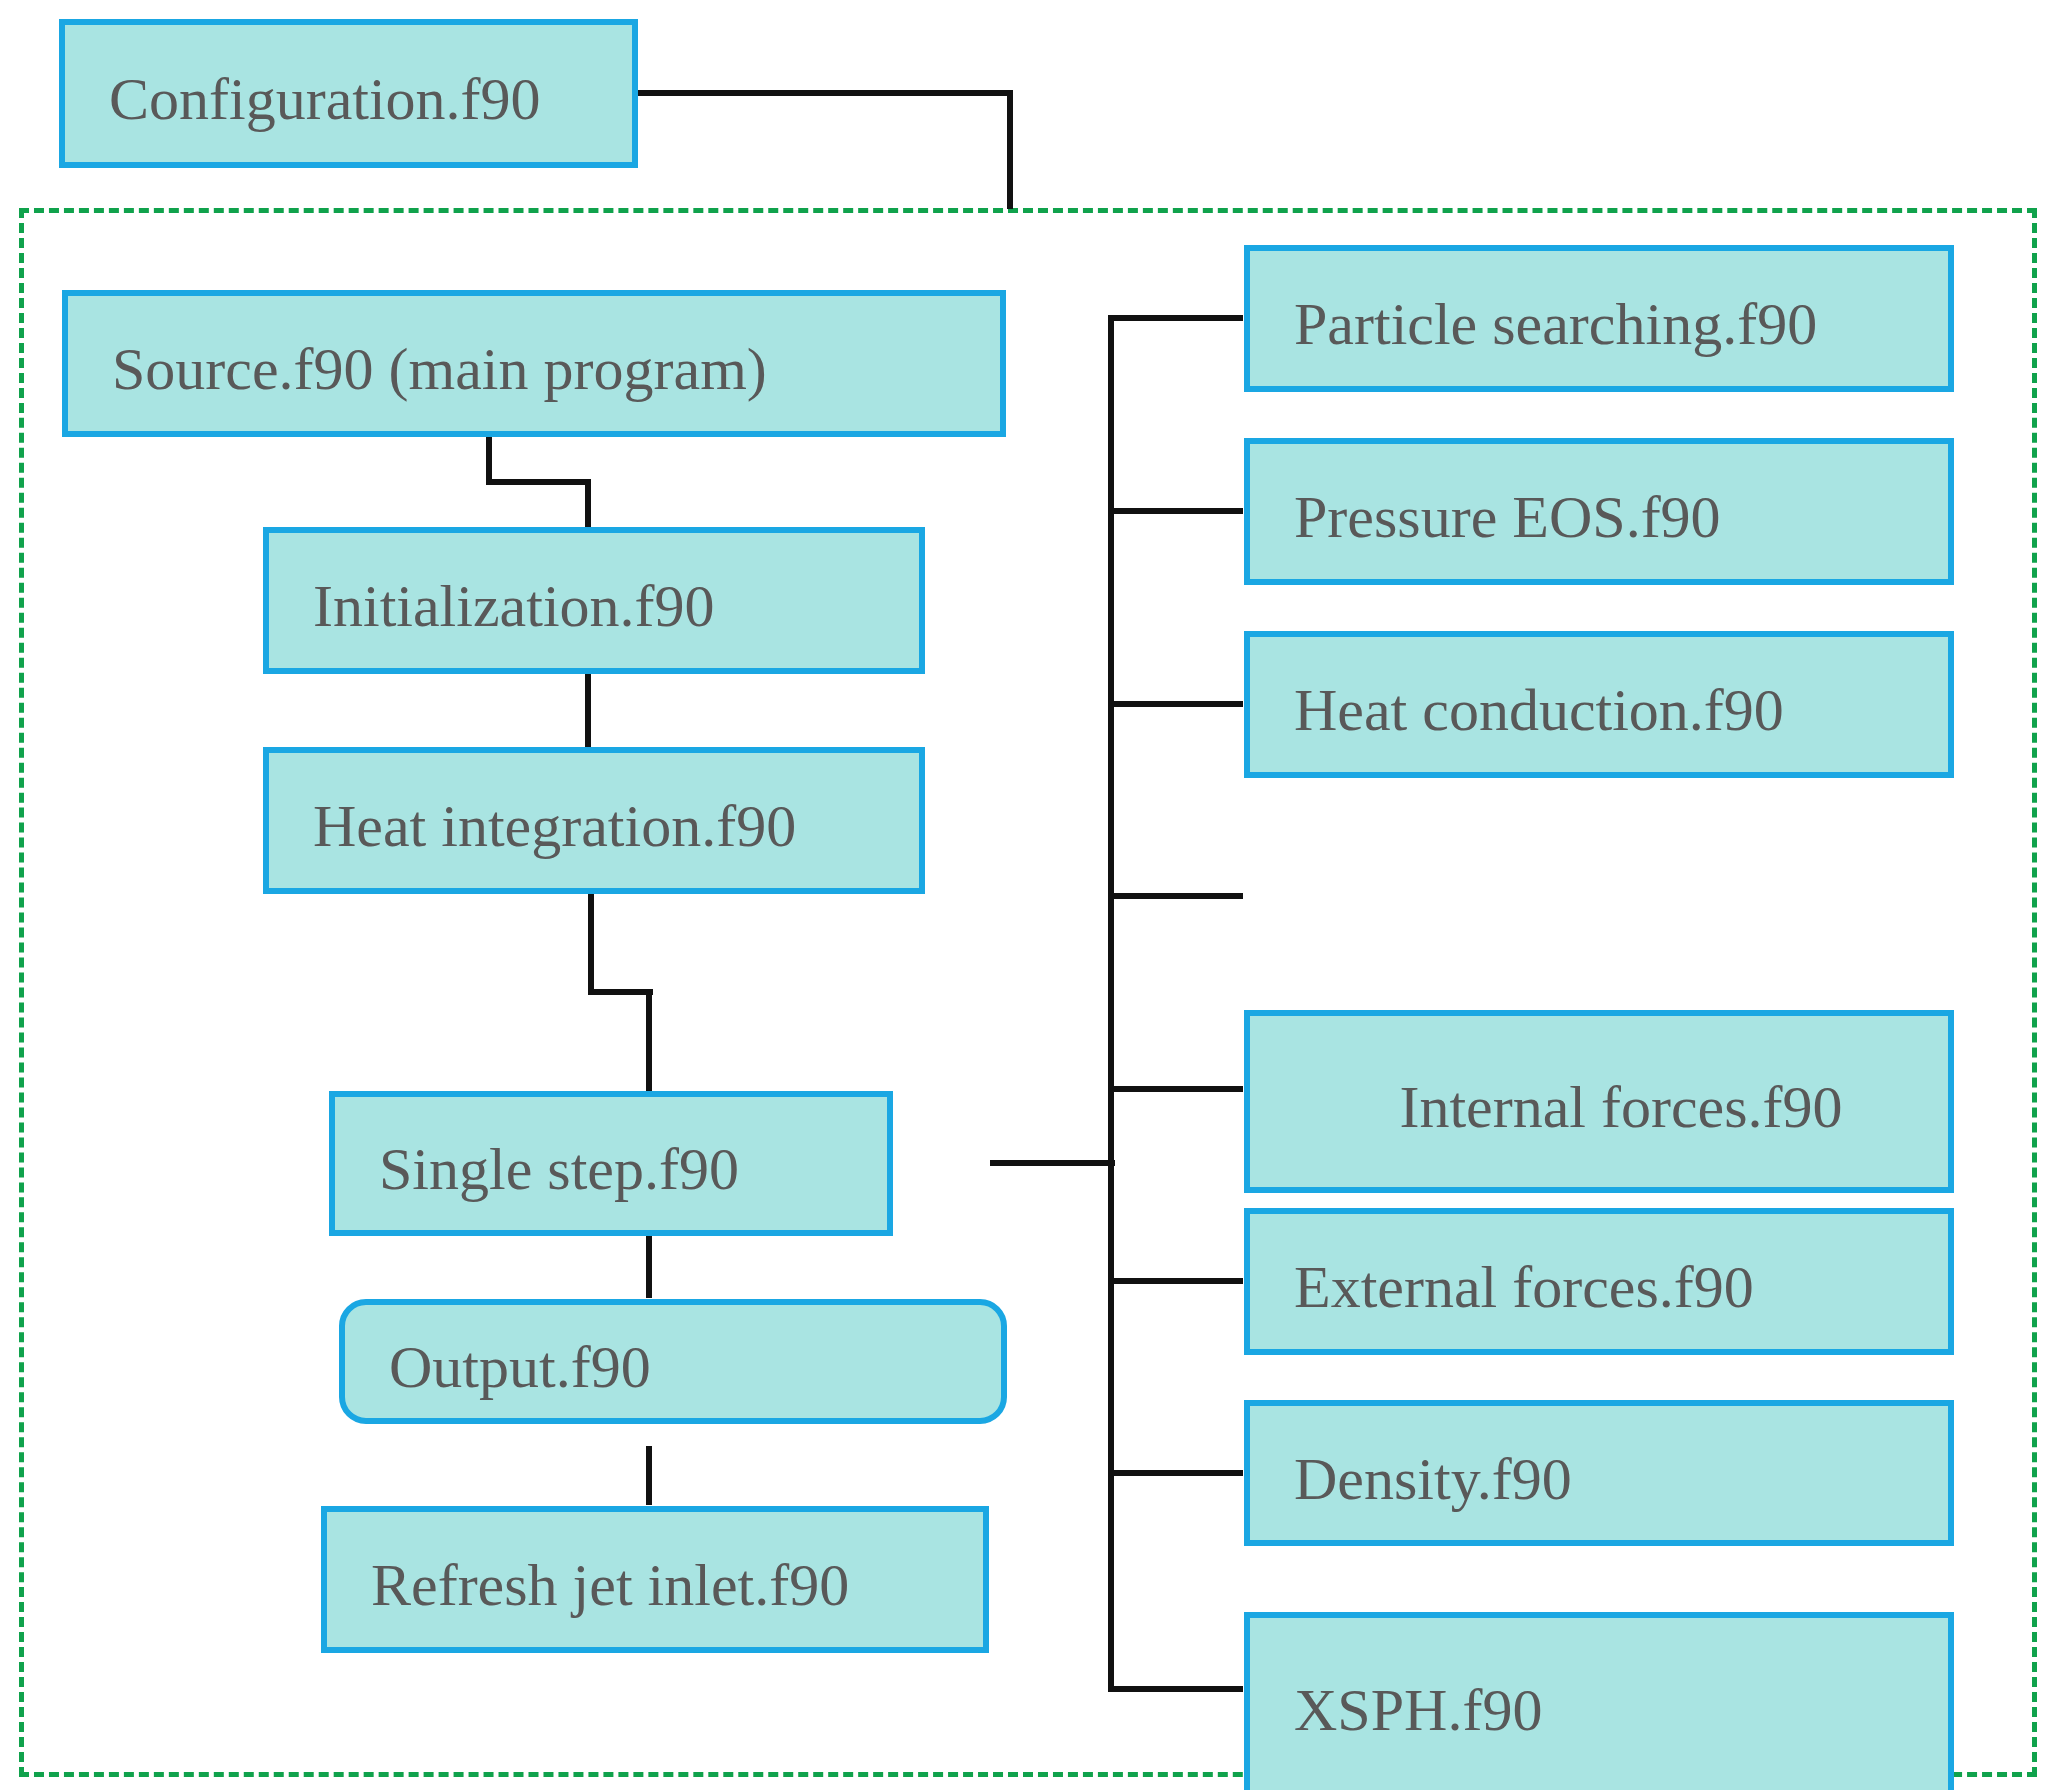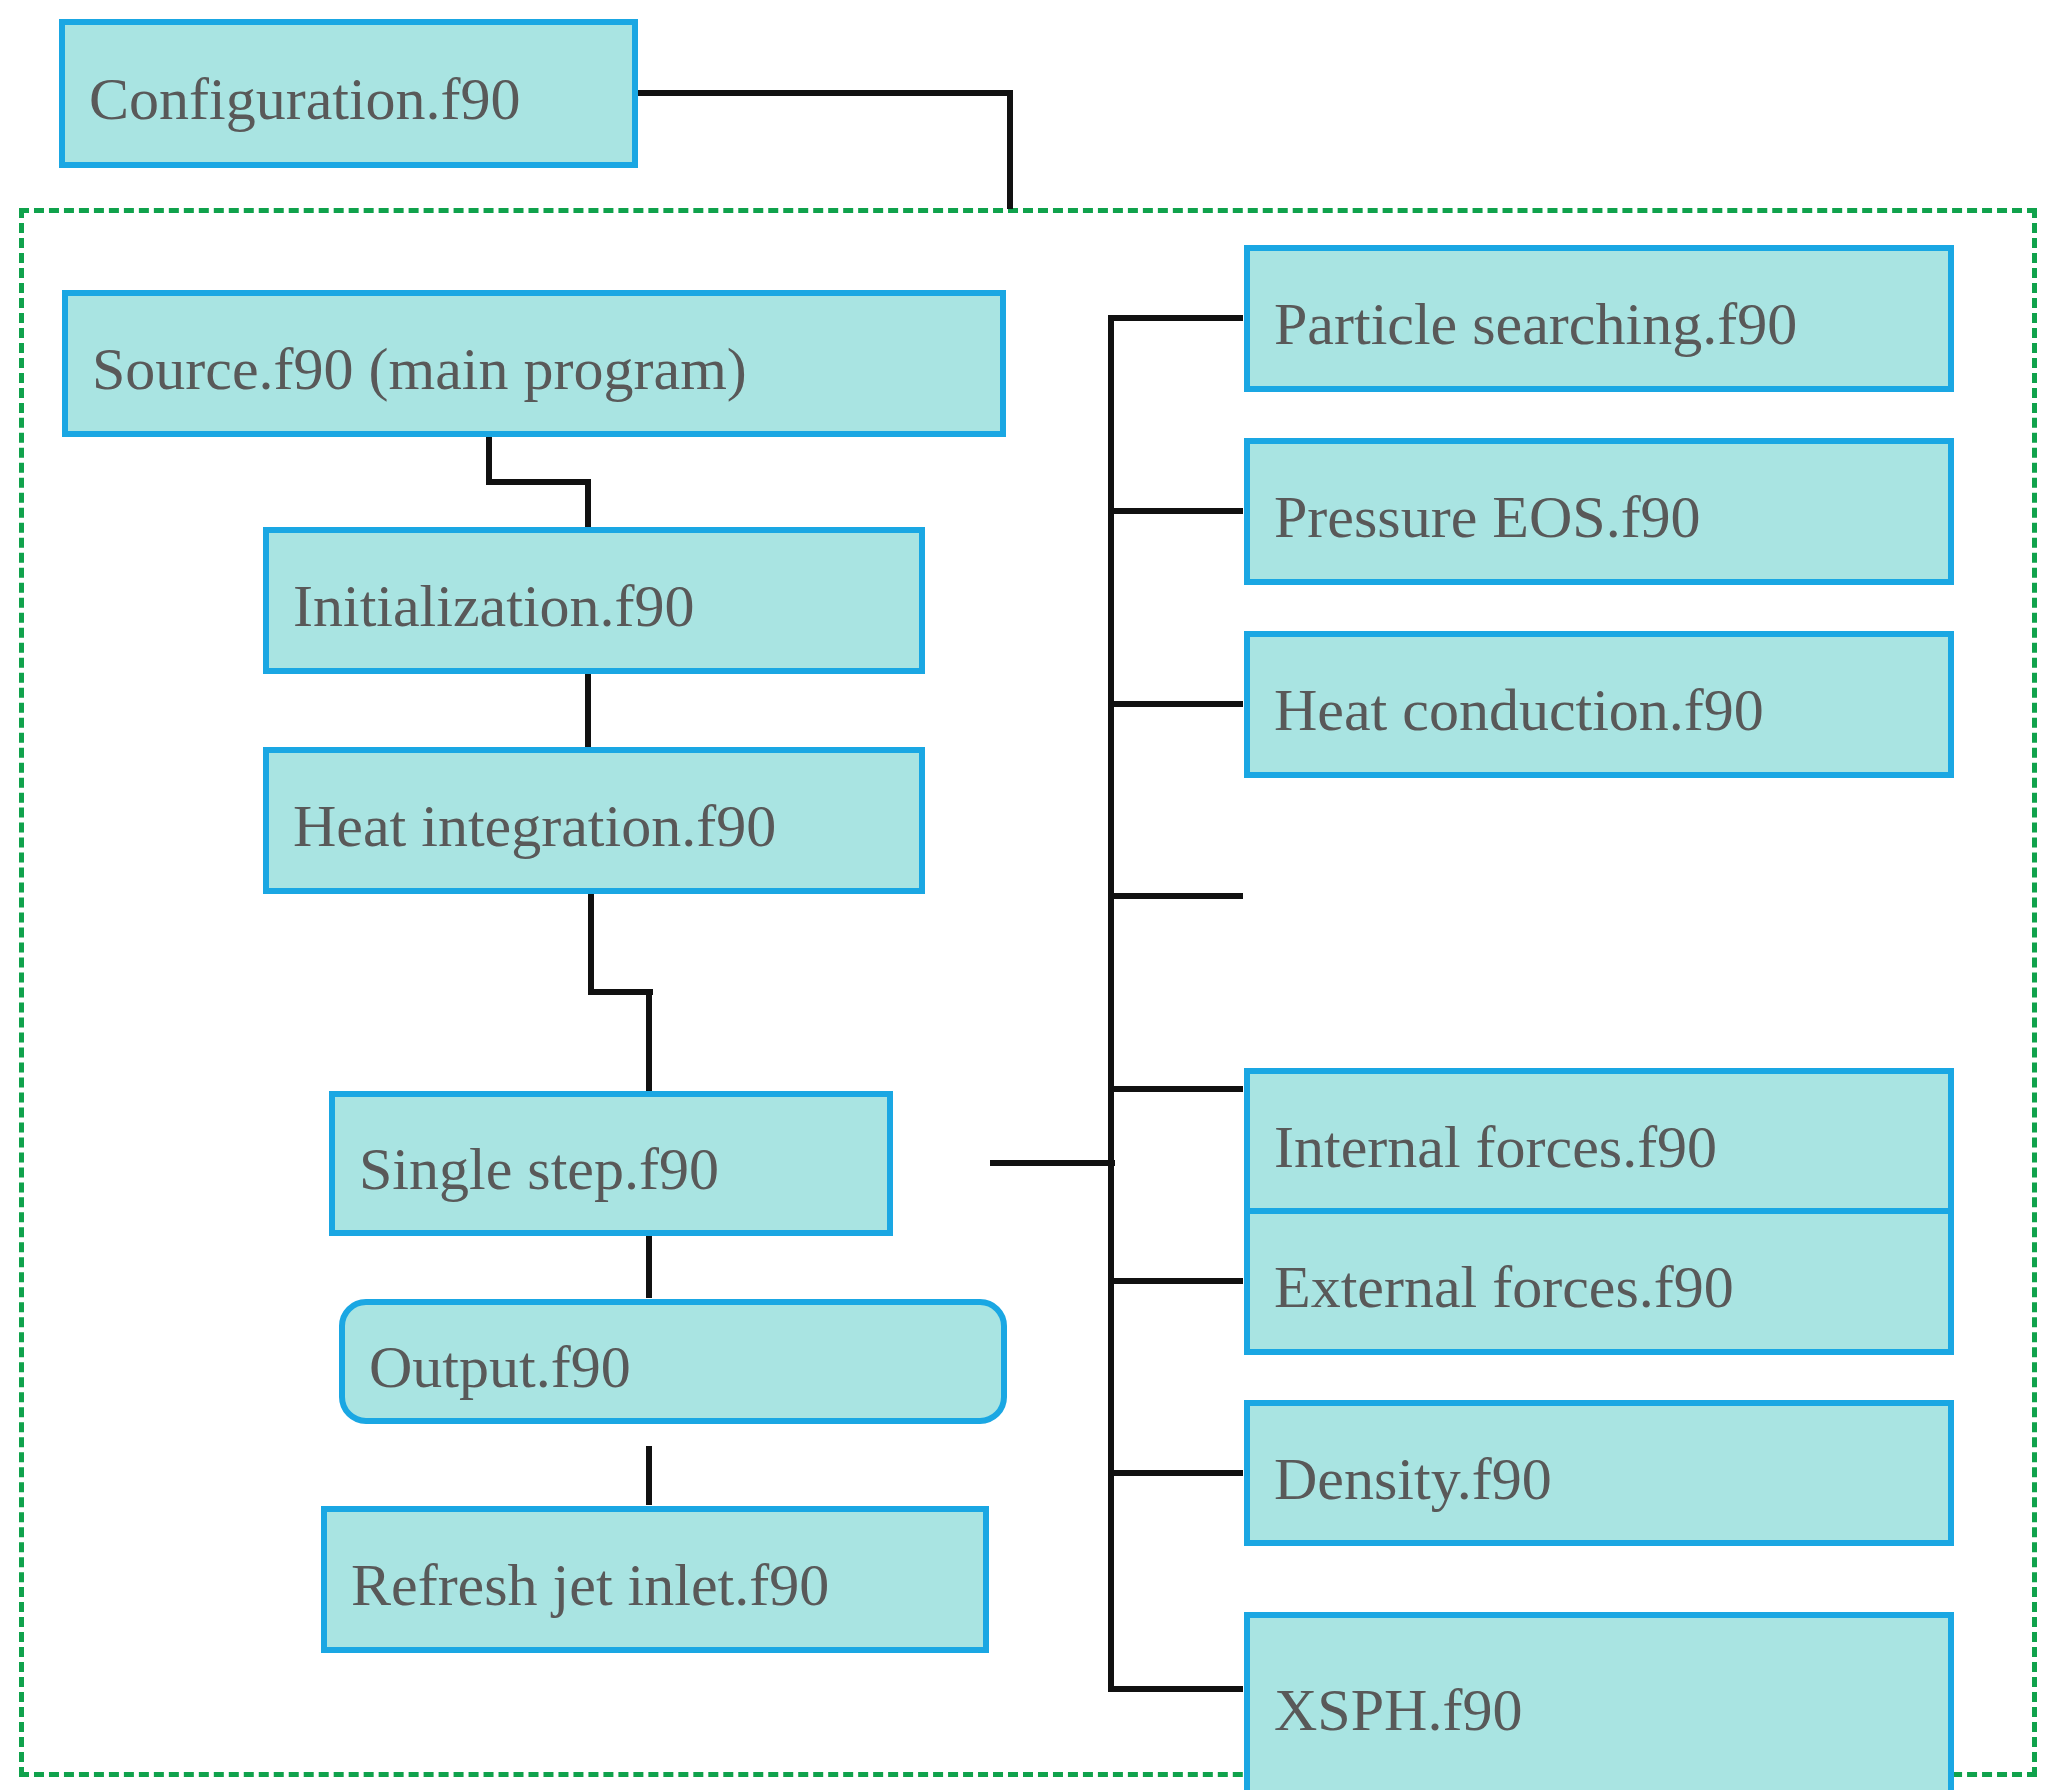--- a/index.html
+++ b/index.html
@@ -24,21 +24,21 @@
     background:#a9e4e2;
     border:6px solid #1aa7e3;
     display:flex;
     align-items:center;
     color:#595959;
     font-size:60px;
     letter-spacing:0px;
     white-space:nowrap;
     z-index:3;
   }
-  .node span{padding-left:24px;margin-top:12px;}
+  .node span{padding-left:44px;margin-top:12px;}
   .line{
     position:absolute;
     background:#111111;
     z-index:2;
   }
 </style>
 </head>
 <body>
 
 <div class="canvas">
@@ -109,21 +109,21 @@
 
   <div class="node" style="left:1244px; top:438px; width:710px; height:147px;">
     <span>Pressure EOS.f90</span>
   </div>
 
   <div class="node" style="left:1244px; top:631px; width:710px; height:147px;">
     <span>Heat conduction.f90</span>
   </div>
 
 
-  <div class="node" style="left:1244px; top:1068px; width:710px; height:147px;">
+  <div class="node" style="left:1244px; top:1010px; width:710px; height:183px;justify-content:center;">
     <span>Internal forces.f90</span>
   </div>
 
   <div class="node" style="left:1244px; top:1208px; width:710px; height:147px;">
     <span>External forces.f90</span>
   </div>
 
   <div class="node" style="left:1244px; top:1400px; width:710px; height:146px;">
     <span>Density.f90</span>
   </div>

